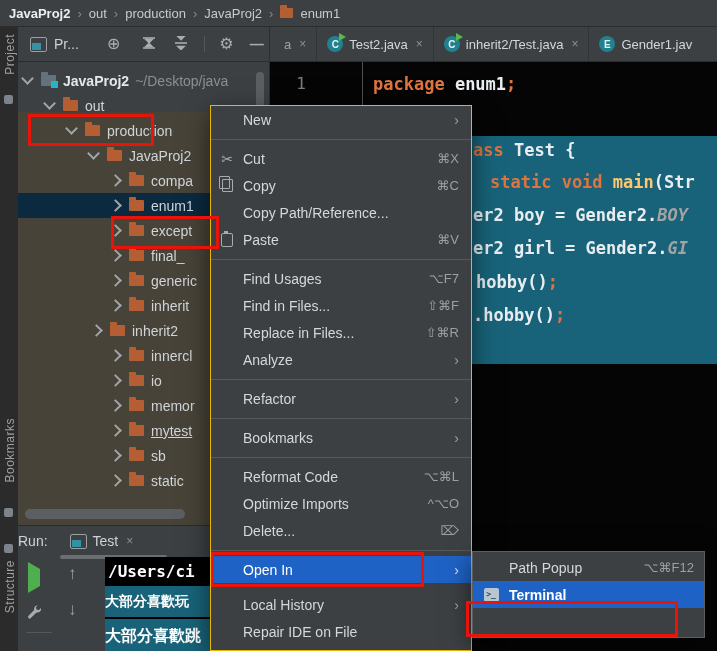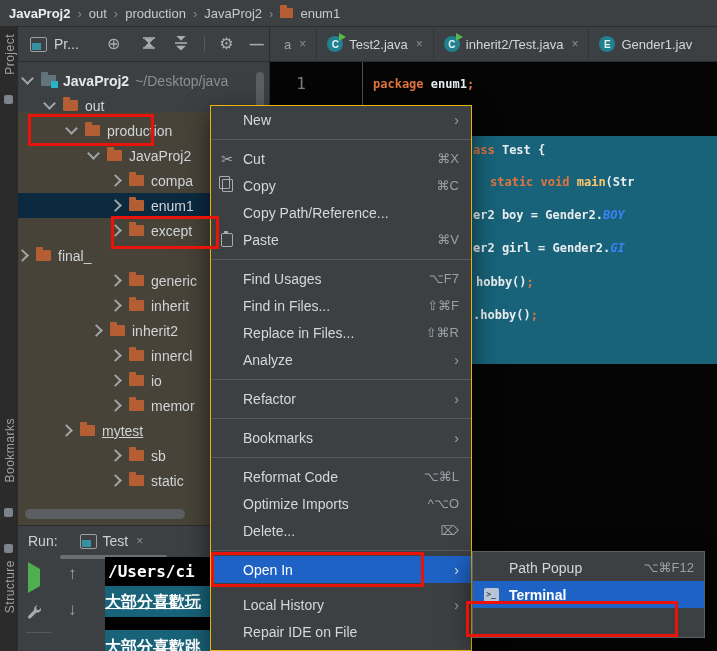--- a/index.html
+++ b/index.html
@@ -42,22 +42,22 @@
   .tabbar{left:270px;top:27px;width:447px;height:35px;background:#3d4043;border-bottom:1px solid #2a2c2e;
           display:flex;align-items:center;box-sizing:border-box;color:#d3d6d9;font-size:13px;}
   .tab{display:flex;align-items:center;padding:0 10px;height:100%;border-right:1px solid #323537;}
   .tab .x{color:#8b8f93;margin-left:8px;font-size:12px;}
   .cico{width:16px;height:16px;border-radius:50%;background:#21818f;color:#e6f3f5;font-size:10px;font-weight:bold;
         display:flex;align-items:center;justify-content:center;position:relative;flex:none;margin-right:6px;}
   .cico .play{position:absolute;right:-3px;top:-3px;width:0;height:0;border-top:4px solid transparent;
         border-bottom:4px solid transparent;border-left:7px solid #57b94b;}
   .gutter-line{left:362px;top:62px;width:1px;height:74px;background:#4d5052;}
   .lnum{left:280px;top:74px;width:26px;text-align:right;color:#7a7e82;font-family:"DejaVu Sans Mono",monospace;font-size:16px;}
-  .code{font-family:"DejaVu Sans Mono",monospace;font-weight:bold;font-size:12px;line-height:22px;white-space:pre;color:#e9edf0;}
-  .kw{color:#e0743e;} .fn{color:#ffc66d;} .cn{color:#3b82f6;font-style:italic;} 
+  .code{font-family:"DejaVu Sans Mono",monospace;font-weight:bold;font-size:17px;line-height:22px;white-space:pre;color:#e9edf0;}
+  .kw{color:#e0743e;} .fn{color:#ffc66d;} .cn{color:#a3a3a3;font-style:italic;} 
   .tealblock{left:362px;top:136px;width:355px;height:228px;background:#186379;}
   
   .run-panel{left:18px;top:525px;width:252px;height:126px;background:#3d4043;border-top:1px solid #2a2c2e;box-sizing:border-box;}
   .run-head{position:absolute;left:0;top:0;width:100%;height:30px;display:flex;align-items:center;color:#ced2d6;font-size:14px;}
   .run-tabline{position:absolute;left:42px;top:29px;width:107px;height:4px;background:#6c6f71;border-radius:2px;}
   .play{width:0;height:0;border-top:7px solid transparent;border-bottom:7px solid transparent;border-left:12px solid #4fae4d;}
   .arrow{color:#9da2a6;font-size:17px;}
   .console{position:absolute;left:87px;top:31px;width:165px;height:95px;background:#000;overflow:hidden;}
   .c-line{font-family:"DejaVu Sans Mono",monospace;font-weight:bold;color:#fff;white-space:nowrap;}
   .c-teal{background:#186379;}
@@ -225,21 +225,21 @@
     <div class="trow sel" style="padding-left:93px;">
       <span class="chev closed"></span>
       <span class="folder"></span>
       <span>enum1</span>
     </div>
     <div class="trow" style="padding-left:93px;">
       <span class="chev closed"></span>
       <span class="folder"></span>
       <span>except</span>
     </div>
-    <div class="trow" style="">
+    <div class="trow" style="padding-left:93px;">
       <span class="chev closed"></span>
       <span class="folder"></span>
       <span>final_</span>
     </div>
     <div class="trow" style="padding-left:93px;">
       <span class="chev closed"></span>
       <span class="folder"></span>
       <span>generic</span>
     </div>
     <div class="trow" style="padding-left:93px;">
@@ -260,59 +260,59 @@
     <div class="trow" style="padding-left:93px;">
       <span class="chev closed"></span>
       <span class="folder"></span>
       <span>io</span>
     </div>
     <div class="trow" style="padding-left:93px;">
       <span class="chev closed"></span>
       <span class="folder"></span>
       <span>memor</span>
     </div>
-    <div class="trow" style="padding-left:44px;text-decoration:underline;">
+    <div class="trow" style="padding-left:93px;text-decoration:underline;">
       <span class="chev closed"></span>
       <span class="folder"></span>
       <span>mytest</span>
     </div>
     <div class="trow" style="padding-left:93px;">
       <span class="chev closed"></span>
       <span class="folder"></span>
       <span>sb</span>
     </div>
     <div class="trow" style="padding-left:93px;">
       <span class="chev closed"></span>
       <span class="folder"></span>
       <span>static</span>
     </div>
   </div>
   <div class="abs sb-v"></div>
   <div class="abs sb-h"></div>
 
   <div class="abs run-panel z50">
     <div class="run-head">
-      <span style="margin-left:10px;">Run:</span>
+      <span style="">Run:</span>
       <span class="winico" style="margin-left:22px;margin-right:6px;"></span>
       <span>Test</span>
       <span style="color:#8b8f93;margin-left:8px;font-size:12px;">×</span>
     </div>
     <div class="run-tabline"></div>
     <div class="abs" style="left:10px;top:43px;"><span class="play"></span></div>
     <div class="abs" style="left:8px;top:78px;">
       <svg width="16" height="16" viewBox="0 0 16 16">
           <path d="M11.5 1.5 a3.5 3.5 0 0 0 -3.3 4.6 L2.5 11.8 a1.6 1.6 0 0 0 2.3 2.3 L10.5 8.4 a3.5 3.5 0 0 0 4.4 -4.4 l-2.2 2.2 -2.1 -0.7 -0.7 -2.1 Z" fill="#a7acb0"></path>
         </svg>
     </div>
     <div class="abs" style="left:8px;top:106px;width:26px;height:1px;background:#55585b;"></div>
     <div class="abs arrow" style="left:50px;top:38px;">↑</div>
     <div class="abs arrow" style="left:50px;top:74px;">↓</div>
     <div class="console">
       <div class="c-line" style="height:29px;line-height:29px;font-size:16px;padding-left:3px;">/Users/ci</div>
-      <div class="c-line c-teal" style="height:31px;line-height:31px;font-size:16px;margin-bottom:13px;text-decoration:underline;">大部分喜歡玩</div>
+      <div class="c-line c-teal" style="height:31px;line-height:31px;font-size:14px;margin-bottom:2px;">大部分喜歡玩</div>
       <div class="c-line c-teal" style="height:33px;line-height:33px;font-size:16px;">大部分喜歡跳</div>
     </div>
   </div>
 
   <div class="abs menu z55">
     <div class="mi">
       <span class="ic"></span>
         <span>New</span>
       <span class="arr">›</span>
     </div>

